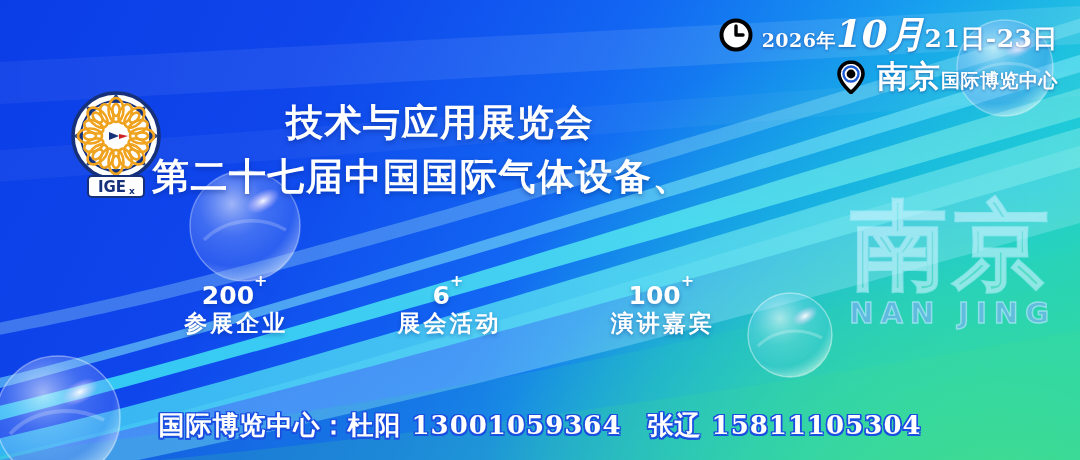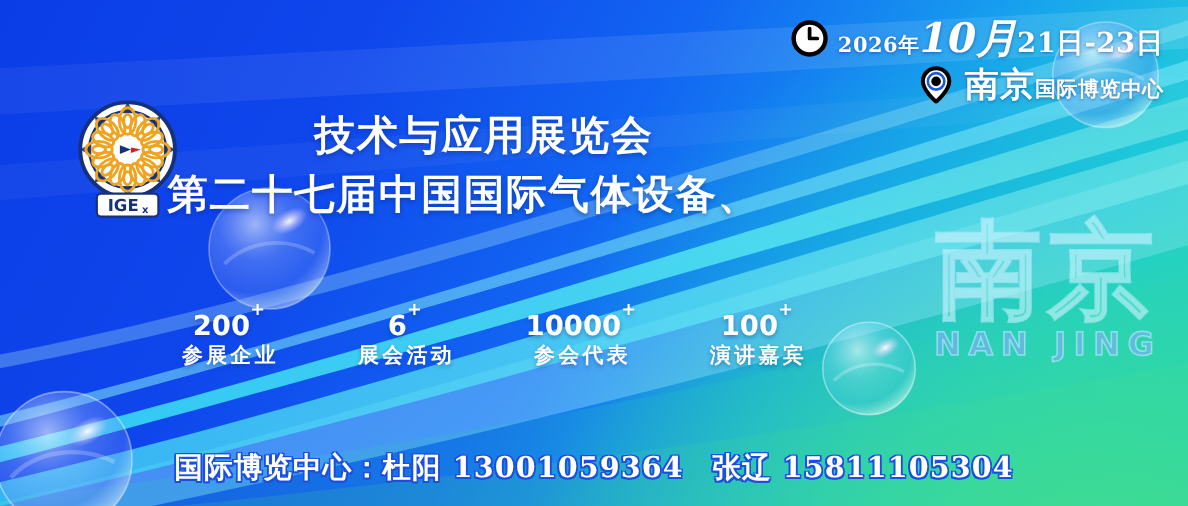--- a/index.html
+++ b/index.html
@@ -47,21 +47,21 @@
 
   .stats{ position:absolute; left:128px; top:276px; width:640px; display:flex; }
   .stat{ flex:1 1 0; text-align:center; }
   .stat-num{
     color:#ffffff; font-size:25px; font-weight:bold; line-height:28px;
     font-family:"DejaVu Sans","Liberation Sans",sans-serif;
     text-shadow:0 2px 4px rgba(3,40,130,.4);
   }
   .stat-num sup{ font-size:16px; top:-.55em; position:relative; }
   .stat-label{
-    color:#ffffff; font-size:19px; font-weight:bold; line-height:26px;
+    color:#ffffff; font-size:23px; font-weight:bold; line-height:26px;
     letter-spacing:3px; padding-left:3px;
     font-family:"DejaVu Serif","Liberation Serif",serif;
     text-shadow:0 2px 4px rgba(3,40,130,.4);
   }
 
   .contact{
     position:absolute; left:0; right:0; top:408px; text-align:center;
     color:#ffffff; font-size:26px; font-weight:bold; letter-spacing:1px;
     white-space:nowrap;
     font-family:"DejaVu Serif","Liberation Serif",serif;
@@ -297,24 +297,20 @@
   <div class="stats">
     <div class="stat">
       <div class="stat-num"><span>200</span><sup>+</sup></div>
       <div class="stat-label">参展企业</div>
     </div>
     <div class="stat">
       <div class="stat-num"><span>6</span><sup>+</sup></div>
       <div class="stat-label">展会活动</div>
     </div>
     <div class="stat">
-      <div class="stat-num"><span>10000</span><sup>+</sup></div>
-      <div class="stat-label">参会代表</div>
-    </div>
-    <div class="stat">
       <div class="stat-num"><span>100</span><sup>+</sup></div>
       <div class="stat-label">演讲嘉宾</div>
     </div>
   </div>
 
   <div class="contact"><span>国际博览中心：</span><span>杜阳 </span><span>13001059364</span><span class="sep"></span><span>张辽 </span><span>15811105304</span></div>
 
 </div>
 
 </body></html>

